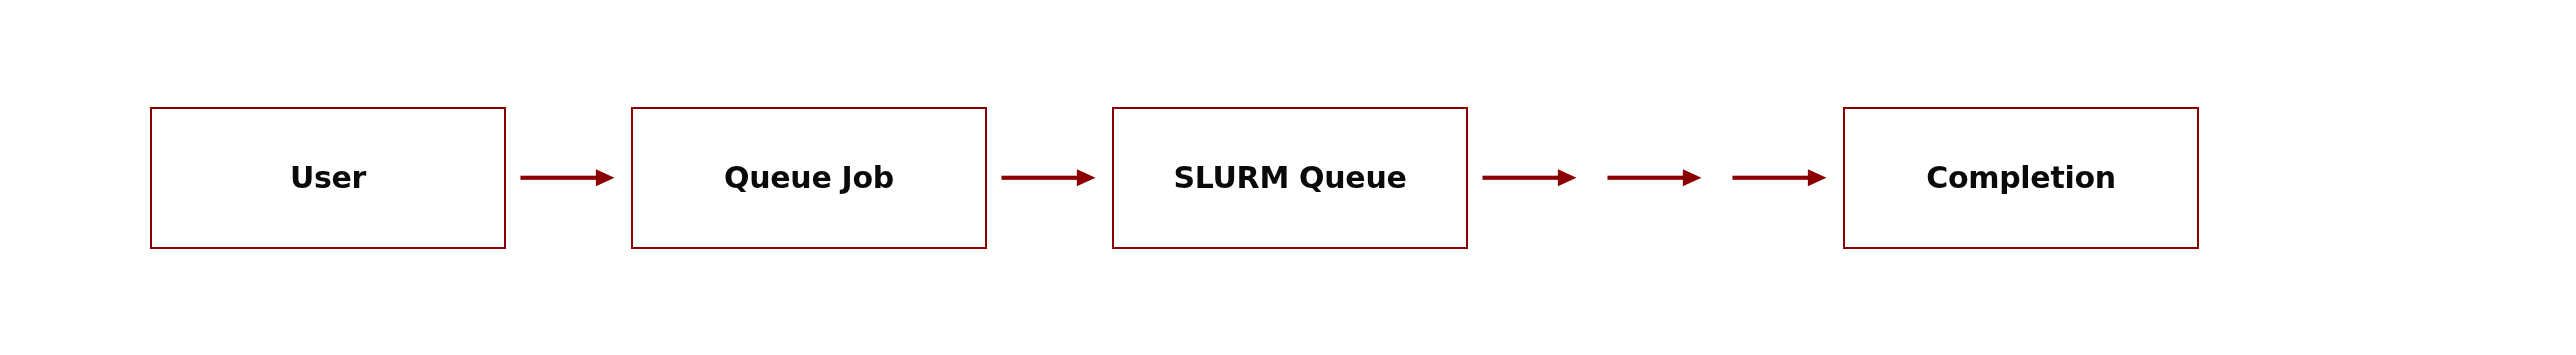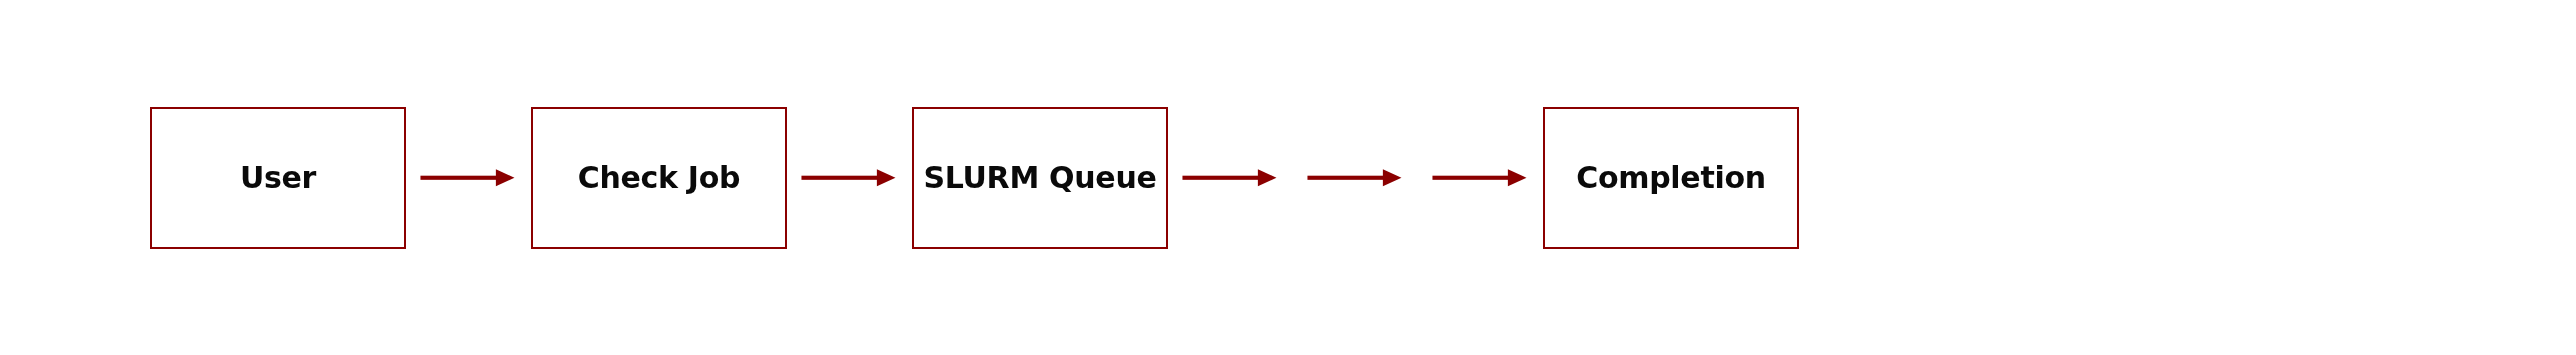--- a/index.html
+++ b/index.html
@@ -25,21 +25,21 @@
     height: 355px;
     display: flex;
     flex-direction: row;
     align-items: center;
     justify-content: flex-start;
     padding-left: 150px;
     box-sizing: border-box;
   }
   .node-box {
     flex: 0 0 auto;
-    width: 256px;
+    width: 356px;
     height: 142px;
     box-sizing: border-box;
     border: 2.1px solid #8b0000;
     background: #ffffff;
     display: flex;
     align-items: center;
     justify-content: center;
     position: relative;
   }
   .node-label {
@@ -78,21 +78,21 @@
     </div>
 
     <div class="arrow-wrap">
       <svg class="arrow-svg" viewBox="0 0 242 60">
         <rect x="28" y="26.5" width="154" height="8" fill="#8b0000"></rect>
         <polygon points="174,14 210,30.5 174,47" fill="#8b0000"></polygon>
       </svg>
     </div>
 
     <div class="node-box">
-      <span class="node-label">Check Job</span>
+      <span class="node-label">Queue Job</span>
     </div>
 
     <div class="arrow-wrap">
       <svg class="arrow-svg" viewBox="0 0 242 60">
         <rect x="28" y="26.5" width="154" height="8" fill="#8b0000"></rect>
         <polygon points="174,14 210,30.5 174,47" fill="#8b0000"></polygon>
       </svg>
     </div>
 
     <div class="node-box">

